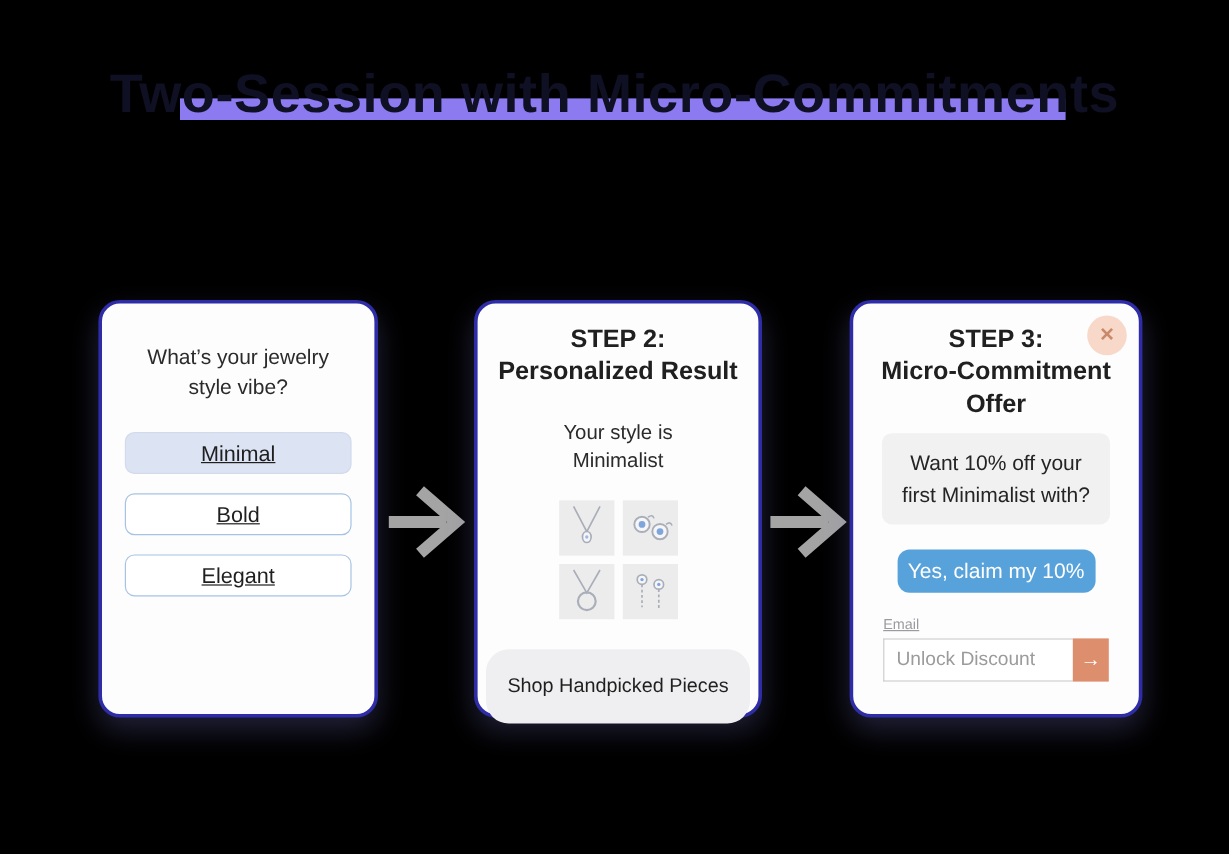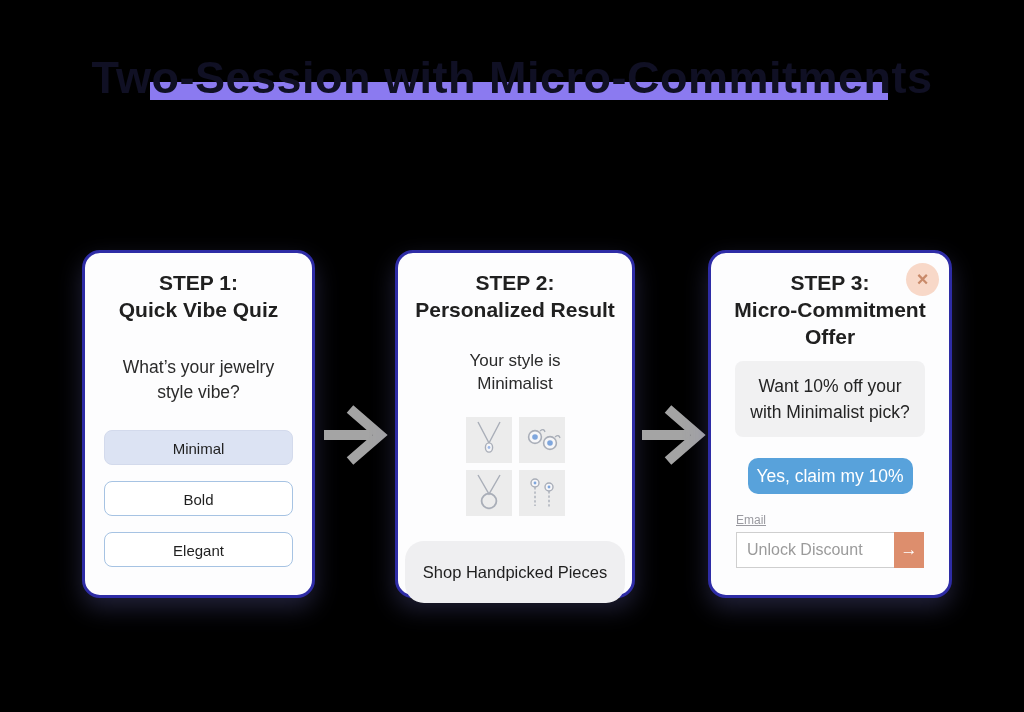--- a/index.html
+++ b/index.html
@@ -13,22 +13,22 @@
   .card{position:absolute;top:250px;height:348px;box-sizing:border-box;background:#fdfdfe;
         border:3px solid #2e2ca6;border-radius:18px;text-align:center;
         box-shadow:0 10px 24px rgba(110,110,190,.30);}
   .card1{left:82px;width:233px;}
   .card2{left:395px;width:240px;}
   .card3{left:708px;width:244px;}
   .step-title{margin-top:16px;font-size:21px;font-weight:600;color:#202020;line-height:27px;}
   
   .question{margin-top:32px;font-size:17.5px;color:#2b2b2b;line-height:25px;}
   .options{margin:25px 19px 0;display:flex;flex-direction:column;gap:16px;}
-  .option{height:35px;line-height:35px;border-radius:8px;font-size:15px;color:#1f1f1f;cursor:pointer;
-          box-sizing:border-box;}
+  .option{height:35px;line-height:35px;border-radius:8px;font-size:18px;color:#1f1f1f;cursor:pointer;
+          box-sizing:border-box;text-decoration:underline;}
   .option.selected{background:#dce3f3;border:1px solid #d3daec;}
   .option.outline{background:#fff;border:1.5px solid #a6c3e3;}
   
   .result{margin-top:26px;font-size:17px;color:#2b2b2b;line-height:23px;}
   .product-grid{margin-top:22px;display:inline-grid;grid-template-columns:46px 46px;
                 grid-auto-rows:46px;gap:7px;}
   .tile{background:#ececec;display:flex;align-items:center;justify-content:center;}
   .pill-btn{display:inline-block;margin-top:25px;height:36px;line-height:36px;padding:13px 18px;
             border-radius:19px;background:#efeff1;font-size:16.5px;color:#1f1f1f;cursor:pointer;}
   
@@ -54,24 +54,20 @@
 </style>
 </head>
 <body>
 
 <div class="stage">
 
   <div class="title-highlight" style="background: rgb(139, 122, 240);"></div>
   <h1 class="page-title" style="color: rgb(16, 16, 36);">Two-Session with Micro-Commitments</h1>
 
   <section class="card card1">
-    <div class="step-title">
-      <div>STEP 1:</div>
-      <div>Quick Vibe Quiz</div>
-    </div>
     <div class="question">
       <div>What’s your jewelry</div>
       <div>style vibe?</div>
     </div>
     <div class="options">
       <div class="option selected">Minimal</div>
       <div class="option outline">Bold</div>
       <div class="option outline">Elegant</div>
     </div>
   </section>
@@ -137,21 +133,21 @@
 
   <section class="card card3">
     <div class="close-btn">×</div>
     <div class="step-title">
       <div>STEP 3:</div>
       <div>Micro-Commitment</div>
       <div>Offer</div>
     </div>
     <div class="offer-box">
       <div>Want 10% off your</div>
-      <div>with Minimalist pick?</div>
+      <div>first Minimalist with?</div>
     </div>
     <div class="cta-btn">Yes, claim my 10%</div>
     <div class="email-block">
       <div class="email-label">Email</div>
       <div class="email-row">
         <input class="email-input" type="text" placeholder="Unlock Discount" style="">
         <div class="submit-btn">→</div>
       </div>
     </div>
   </section>

